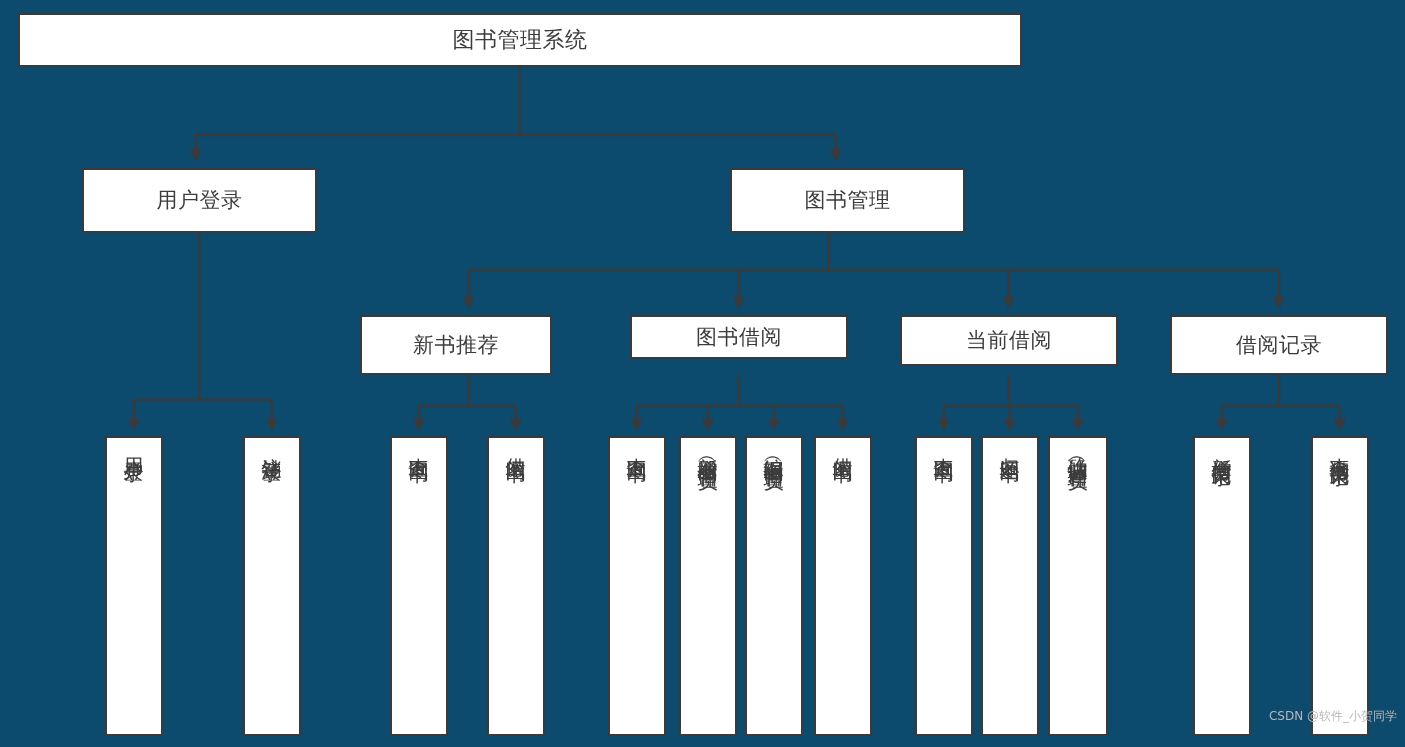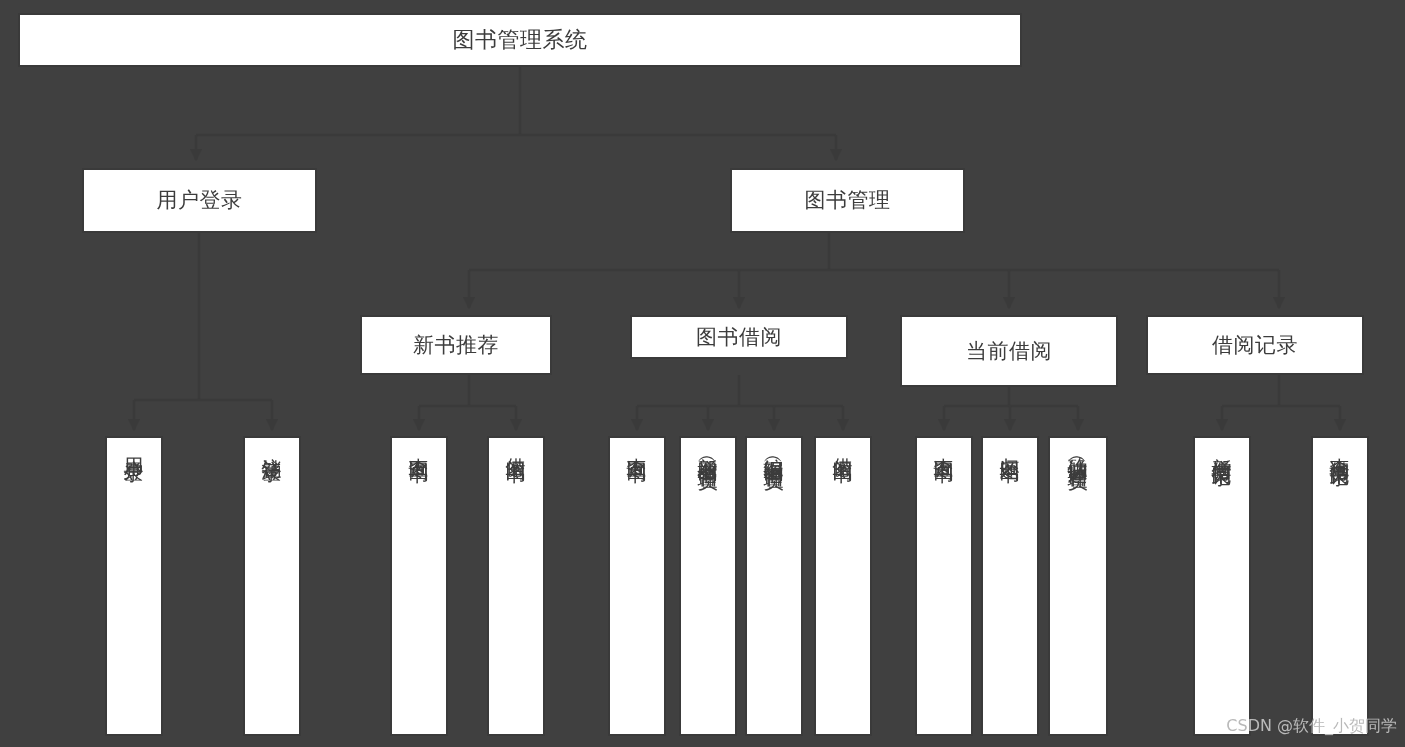--- a/index.html
+++ b/index.html
@@ -5,21 +5,21 @@
 <style>
   html,body{margin:0;padding:0;background:#ffffff;}
   body{
     font-family:"DejaVu Sans","Liberation Sans",sans-serif;
     color:#3c3c3c;
   }
   #canvas{
     position:relative;
     width:1405px;
     height:747px;
-    background:#404040;
+    background:#0c4a6e;
     overflow:hidden;
   }
   #edges{
     position:absolute;
     left:0;top:0;
     width:1405px;height:747px;
     pointer-events:none;
   }
   .node{
     position:absolute;
@@ -53,22 +53,22 @@
     writing-mode:vertical-rl;
     text-orientation:upright;
     font-size:20px;
     line-height:1.0;
     letter-spacing:2px;
     white-space:nowrap;
   }
   .watermark{
     position:absolute;
     right:8px;
-    bottom:10px;
-    font-size:16px;
+    bottom:22px;
+    font-size:12px;
     color:#b9b9b9;
     z-index:5;
     white-space:nowrap;
     user-select:none;
   }
 </style>
 </head>
 <body>
 
 <div id="canvas">
@@ -133,24 +133,24 @@
   <div class="node h" style="left:712px;top:168px;width:235px;height:65px;margin-left:18px;">
     <span class="label">图书管理</span>
   </div>
 
   <div class="node h" style="left:360px;top:315px;width:192px;height:60px;">
     <span class="label">新书推荐</span>
   </div>
   <div class="node h" style="left:630px;top:315px;width:218px;height:44px;">
     <span class="label">图书借阅</span>
   </div>
-  <div class="node h" style="left:900px;top:315px;width:218px;height:72px;">
+  <div class="node h" style="left:900px;top:315px;width:218px;height:51px;">
     <span class="label">当前借阅</span>
   </div>
-  <div class="node h" style="left:1146px;top:315px;width:218px;height:60px;">
+  <div class="node h" style="left:1170px;top:315px;width:218px;height:60px;">
     <span class="label">借阅记录</span>
   </div>
 
   <div class="node v" style="left:105px;top:436px;width:58px;height:300px;">
     <span class="label">用户登录</span>
   </div>
   <div class="node v" style="left:243px;top:436px;width:58px;height:300px;">
     <span class="label">注销登录</span>
   </div>
 

